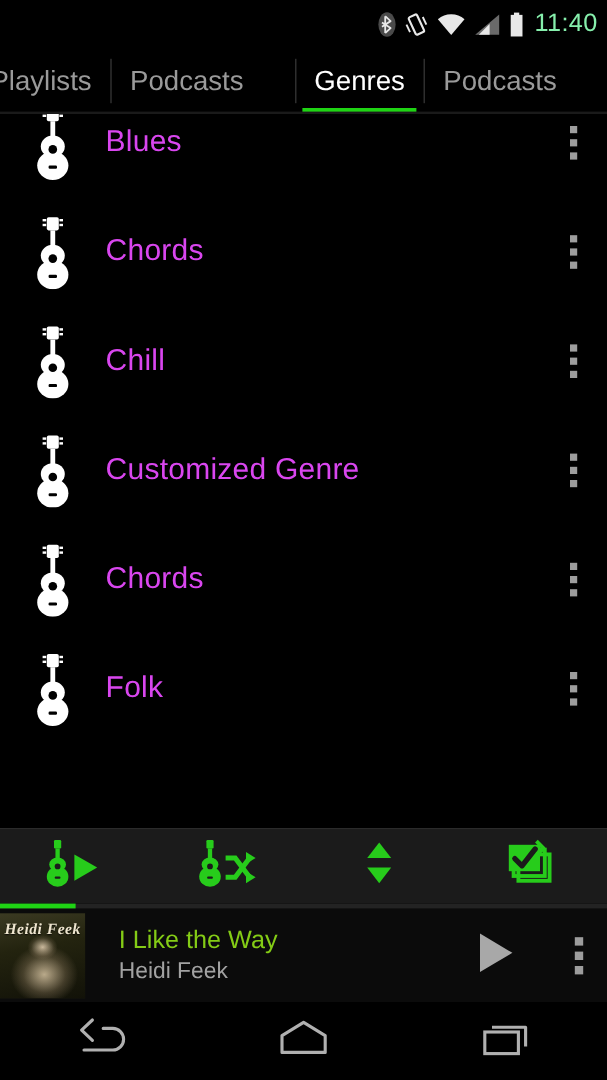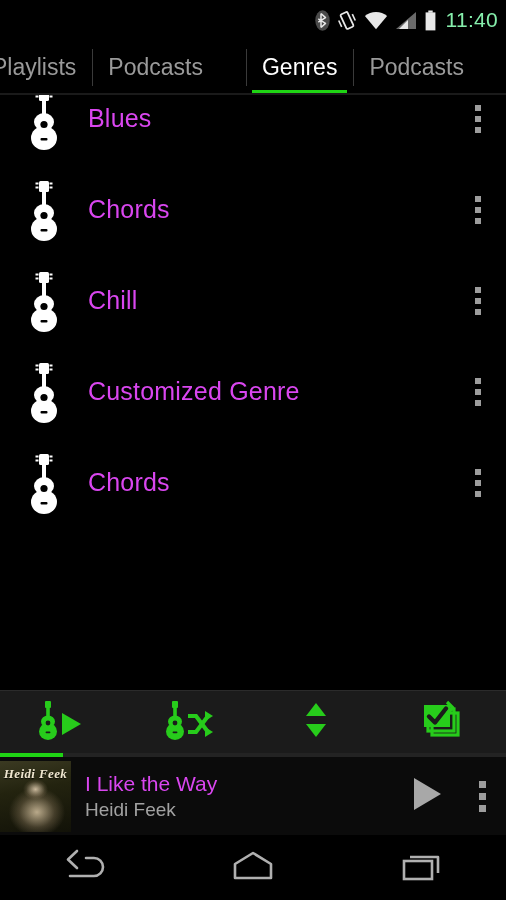--- a/index.html
+++ b/index.html
@@ -117,21 +117,21 @@
   }
   #np-progress-track {
     position:absolute; left:0; top:0; width:506px; height:4px;
     background:#232323;
   }
   #np-progress-fill {
     position:absolute; left:0; top:0; height:4px;
   }
   #np-body {
     position:absolute; left:0; top:4px; width:506px; height:78px;
-    display:flex; align-items:center;
+    display:flex; align-items:center;gap:14px;
   }
   #np-art {
     width:71px; height:71px; flex:0 0 71px;
     margin-left:0;
     position:relative; overflow:hidden;
     background:#1a1a10;
   }
   #np-art .art-bg {
     position:absolute; inset:0;
     background:
@@ -148,21 +148,21 @@
     letter-spacing:0.4px;
     text-shadow:0 1px 1px rgba(0,0,0,0.8);
   }
   #np-text {
     flex:1 1 auto; min-width:0;
     padding-left:14px;
     display:flex; flex-direction:column; justify-content:center;
     gap:3px;
   }
   #np-track-title {
-    color:#d946ef; font-size:21px; white-space:nowrap;
+    color:#84cc16; font-size:21px; white-space:nowrap;
     overflow:hidden; text-overflow:ellipsis;
   }
   #np-artist {
     color:#a2a2a2; font-size:19px; white-space:nowrap;
     overflow:hidden; text-overflow:ellipsis;
   }
   #np-play {
     width:62px; flex:0 0 62px;
     display:flex; align-items:center; justify-content:center;
   }
@@ -354,20 +354,42 @@
         </svg>
       </span>
       <span class="genre-label">Chords</span>
       <span class="row-overflow">
         <i></i>
           <i></i>
           <i></i>
       </span>
     </div>
 
+    <div class="genre-row">
+      <span class="genre-icon-cell">
+        <svg width="40" height="62" viewBox="0 0 40 62">
+          <rect x="15" y="2" width="10" height="11" rx="1.5" fill="#ffffff"></rect>
+          <rect x="11.5" y="3.5" width="3" height="2" fill="#ffffff"></rect>
+          <rect x="11.5" y="7.5" width="3" height="2" fill="#ffffff"></rect>
+          <rect x="25.5" y="3.5" width="3" height="2" fill="#ffffff"></rect>
+          <rect x="25.5" y="7.5" width="3" height="2" fill="#ffffff"></rect>
+          <rect x="18" y="13" width="4" height="16" fill="#ffffff"></rect>
+          <ellipse cx="20" cy="34" rx="10" ry="9" fill="#ffffff"></ellipse>
+          <ellipse cx="20" cy="50" rx="13" ry="12" fill="#ffffff"></ellipse>
+          <circle cx="20" cy="36.5" r="3.6" fill="#000000"></circle>
+          <rect x="16.5" y="50" width="7" height="2.6" rx="1" fill="#000000"></rect>
+        </svg>
+      </span>
+      <span class="genre-label">Folk</span>
+      <span class="row-overflow">
+        <i></i>
+          <i></i>
+          <i></i>
+      </span>
+    </div>
 
   </div>
 
   <div id="action-toolbar">
 
     <div class="action-btn">
       <span>
         <svg width="68" height="42" viewBox="0 0 68 42">
           <g fill="#27cc1b">
             <rect x="16" y="2" width="6" height="7" rx="1"></rect>

